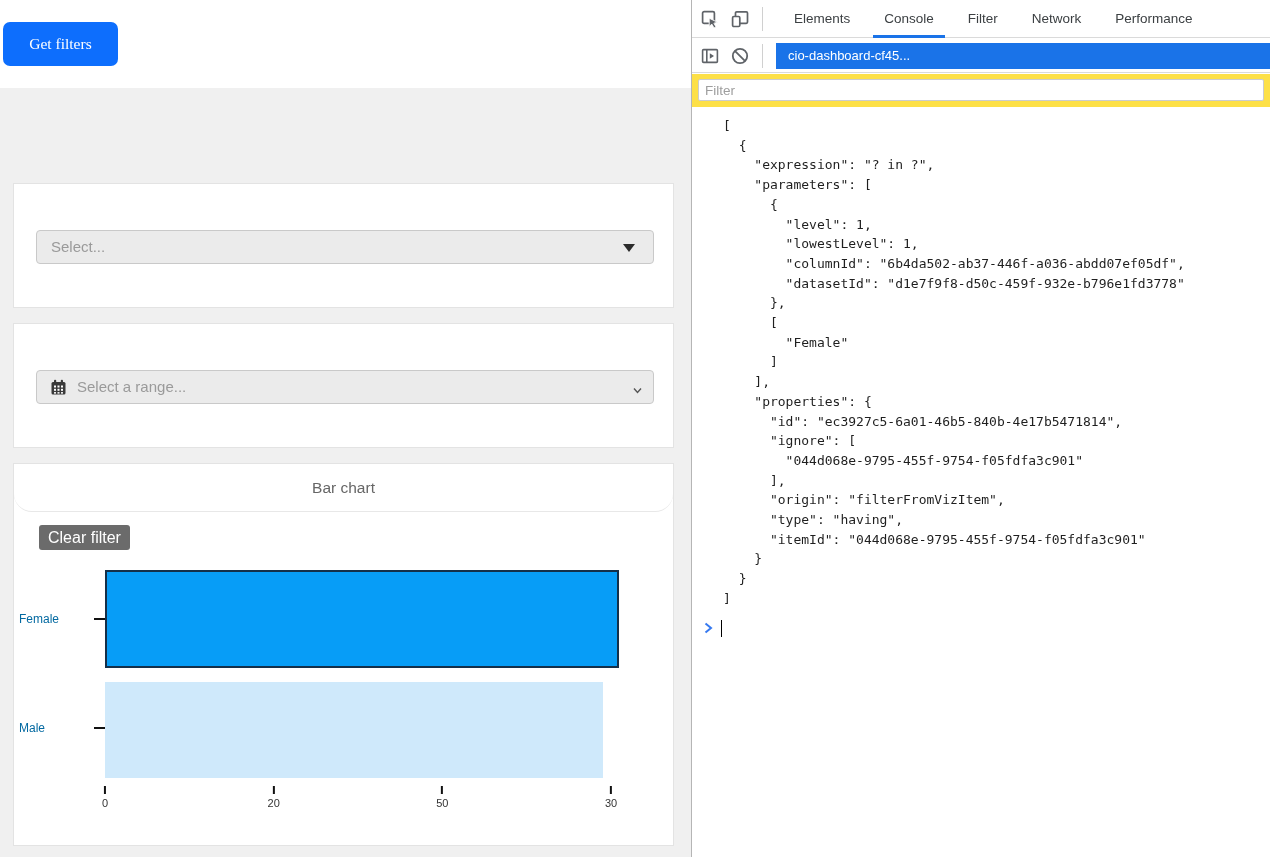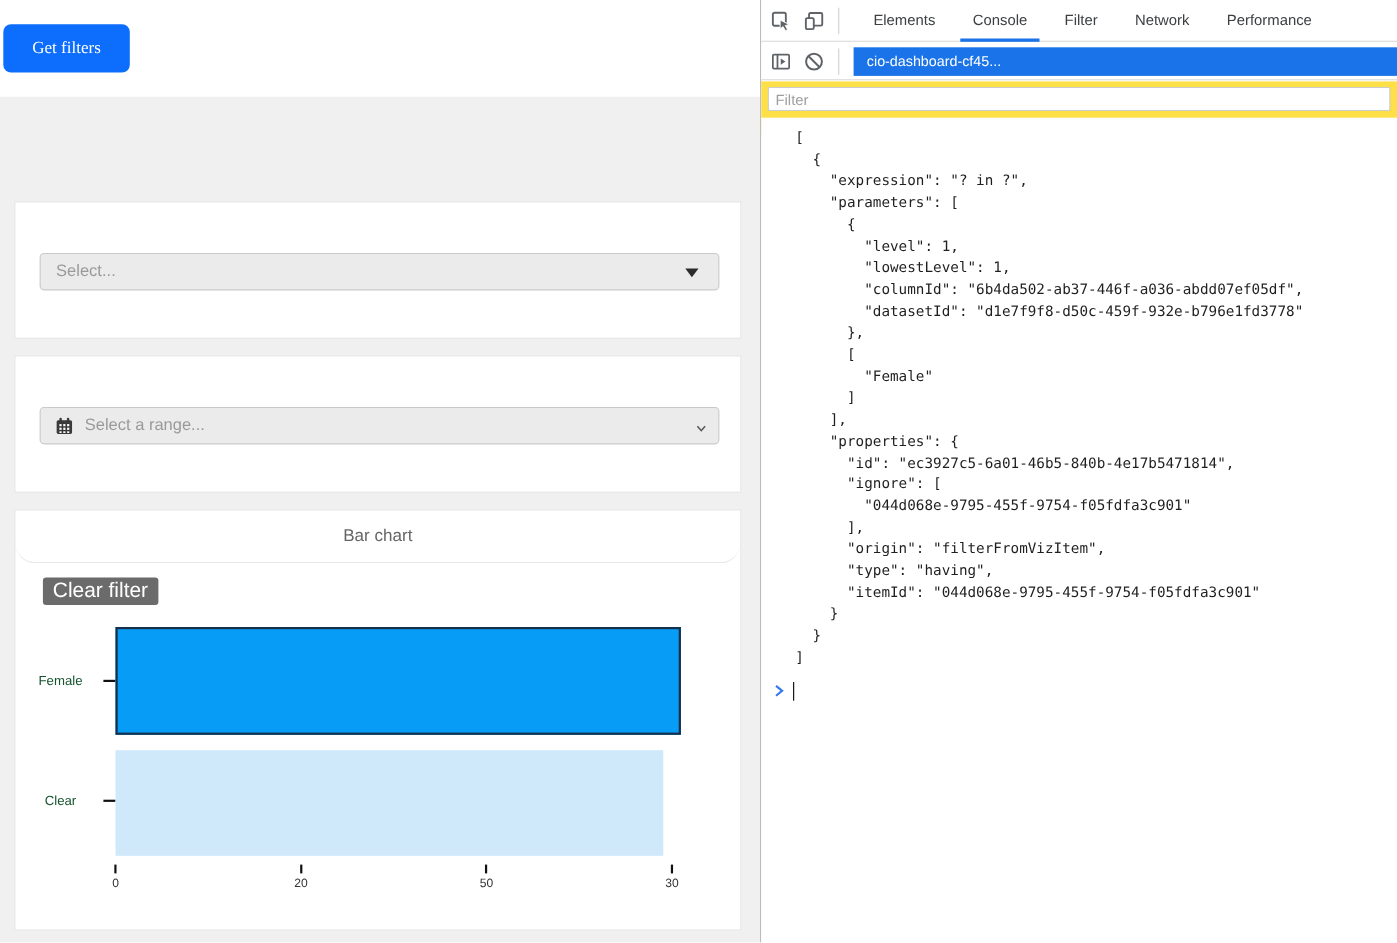--- a/index.html
+++ b/index.html
@@ -26,29 +26,29 @@
 
   .range-control { position:absolute; left:22px; top:46px; width:618px; height:34px;
     background:#ebebeb; border:1px solid #c9c9c9; border-radius:4px; cursor:pointer; }
   .range-control .placeholder { left:40px; }
   .cal-icon { position:absolute; left:13px; top:8px; }
   .chev-icon { position:absolute; right:10px; top:11px; color:#555; }
 
   .chart-title { position:absolute; left:0; top:0; width:100%; height:48px; line-height:48px;
     text-align:center; font-size:15.5px; color:#666; border-bottom:1px solid #e8e8e8;border-radius:18px; }
   .clear-filter { position:absolute; left:25px; top:61px; height:25px; padding:0 9px;
-    background:#6b6b6b; color:#fff; border:none; border-radius:3px; font-size:19px;
+    background:#6b6b6b; color:#fff; border:none; border-radius:3px; font-size:16px;
     font-family:"Liberation Sans",sans-serif; cursor:pointer; z-index:3; }
 
   .plot { position:absolute; left:0; top:0; width:100%; height:100%; }
   .bar { position:absolute; left:91px; }
   .bar-0 { top:106px; height:98px; border:2px solid #14304a; }
   .bar-1 { top:218px; height:96px; }
-  .cat-label { position:absolute; left:5px; width:72px; text-align:center;
-    font-size:12px; color:#14532d; transform:translateY(-50%); }
+  .cat-label { position:absolute; left:5px; width:72px; text-align:left;
+    font-size:12px; color:#0369a1; transform:translateY(-50%); }
   .cat-0 { top:155px; } .cat-1 { top:264px; }
   .ytick { position:absolute; left:80px; width:11px; height:2px; background:#111; }
   .ytick-0 { top:154px; } .ytick-1 { top:263px; }
   .xtick { position:absolute; top:322px; transform:translateX(-50%); text-align:center; }
   .xtick .tickmark { display:block; width:2px; height:8px; background:#111; margin:0 auto; }
   .xtick .ticklabel { display:block; margin-top:3px; font-size:11px; color:#333; }
 
   
   .devtools { position:absolute; left:691px; top:0; width:579px; height:857px;
     background:#fff; border-left:1px solid #b5b5b5; overflow:hidden;
@@ -136,21 +136,21 @@
 
     <div class="card card-chart">
       <div class="chart-title">Bar chart</div>
       <button class="clear-filter">Clear filter</button>
 
       <div class="plot">
         <div class="cat-label cat-0">Female</div>
         <div class="ytick ytick-0"></div>
         <div class="bar bar-0" style="width: 514px; background: rgb(7, 157, 247); border-color: rgb(20, 48, 74);"></div>
 
-        <div class="cat-label cat-1">Clear</div>
+        <div class="cat-label cat-1">Male</div>
         <div class="ytick ytick-1"></div>
         <div class="bar bar-1" style="width: 498px; background: rgb(207, 233, 251);"></div>
 
         <div class="xtick" style="left: 91px;">
           <span class="tickmark"></span>
           <span class="ticklabel">0</span>
         </div>
         <div class="xtick" style="left: 259.667px;">
           <span class="tickmark"></span>
           <span class="ticklabel">20</span>

